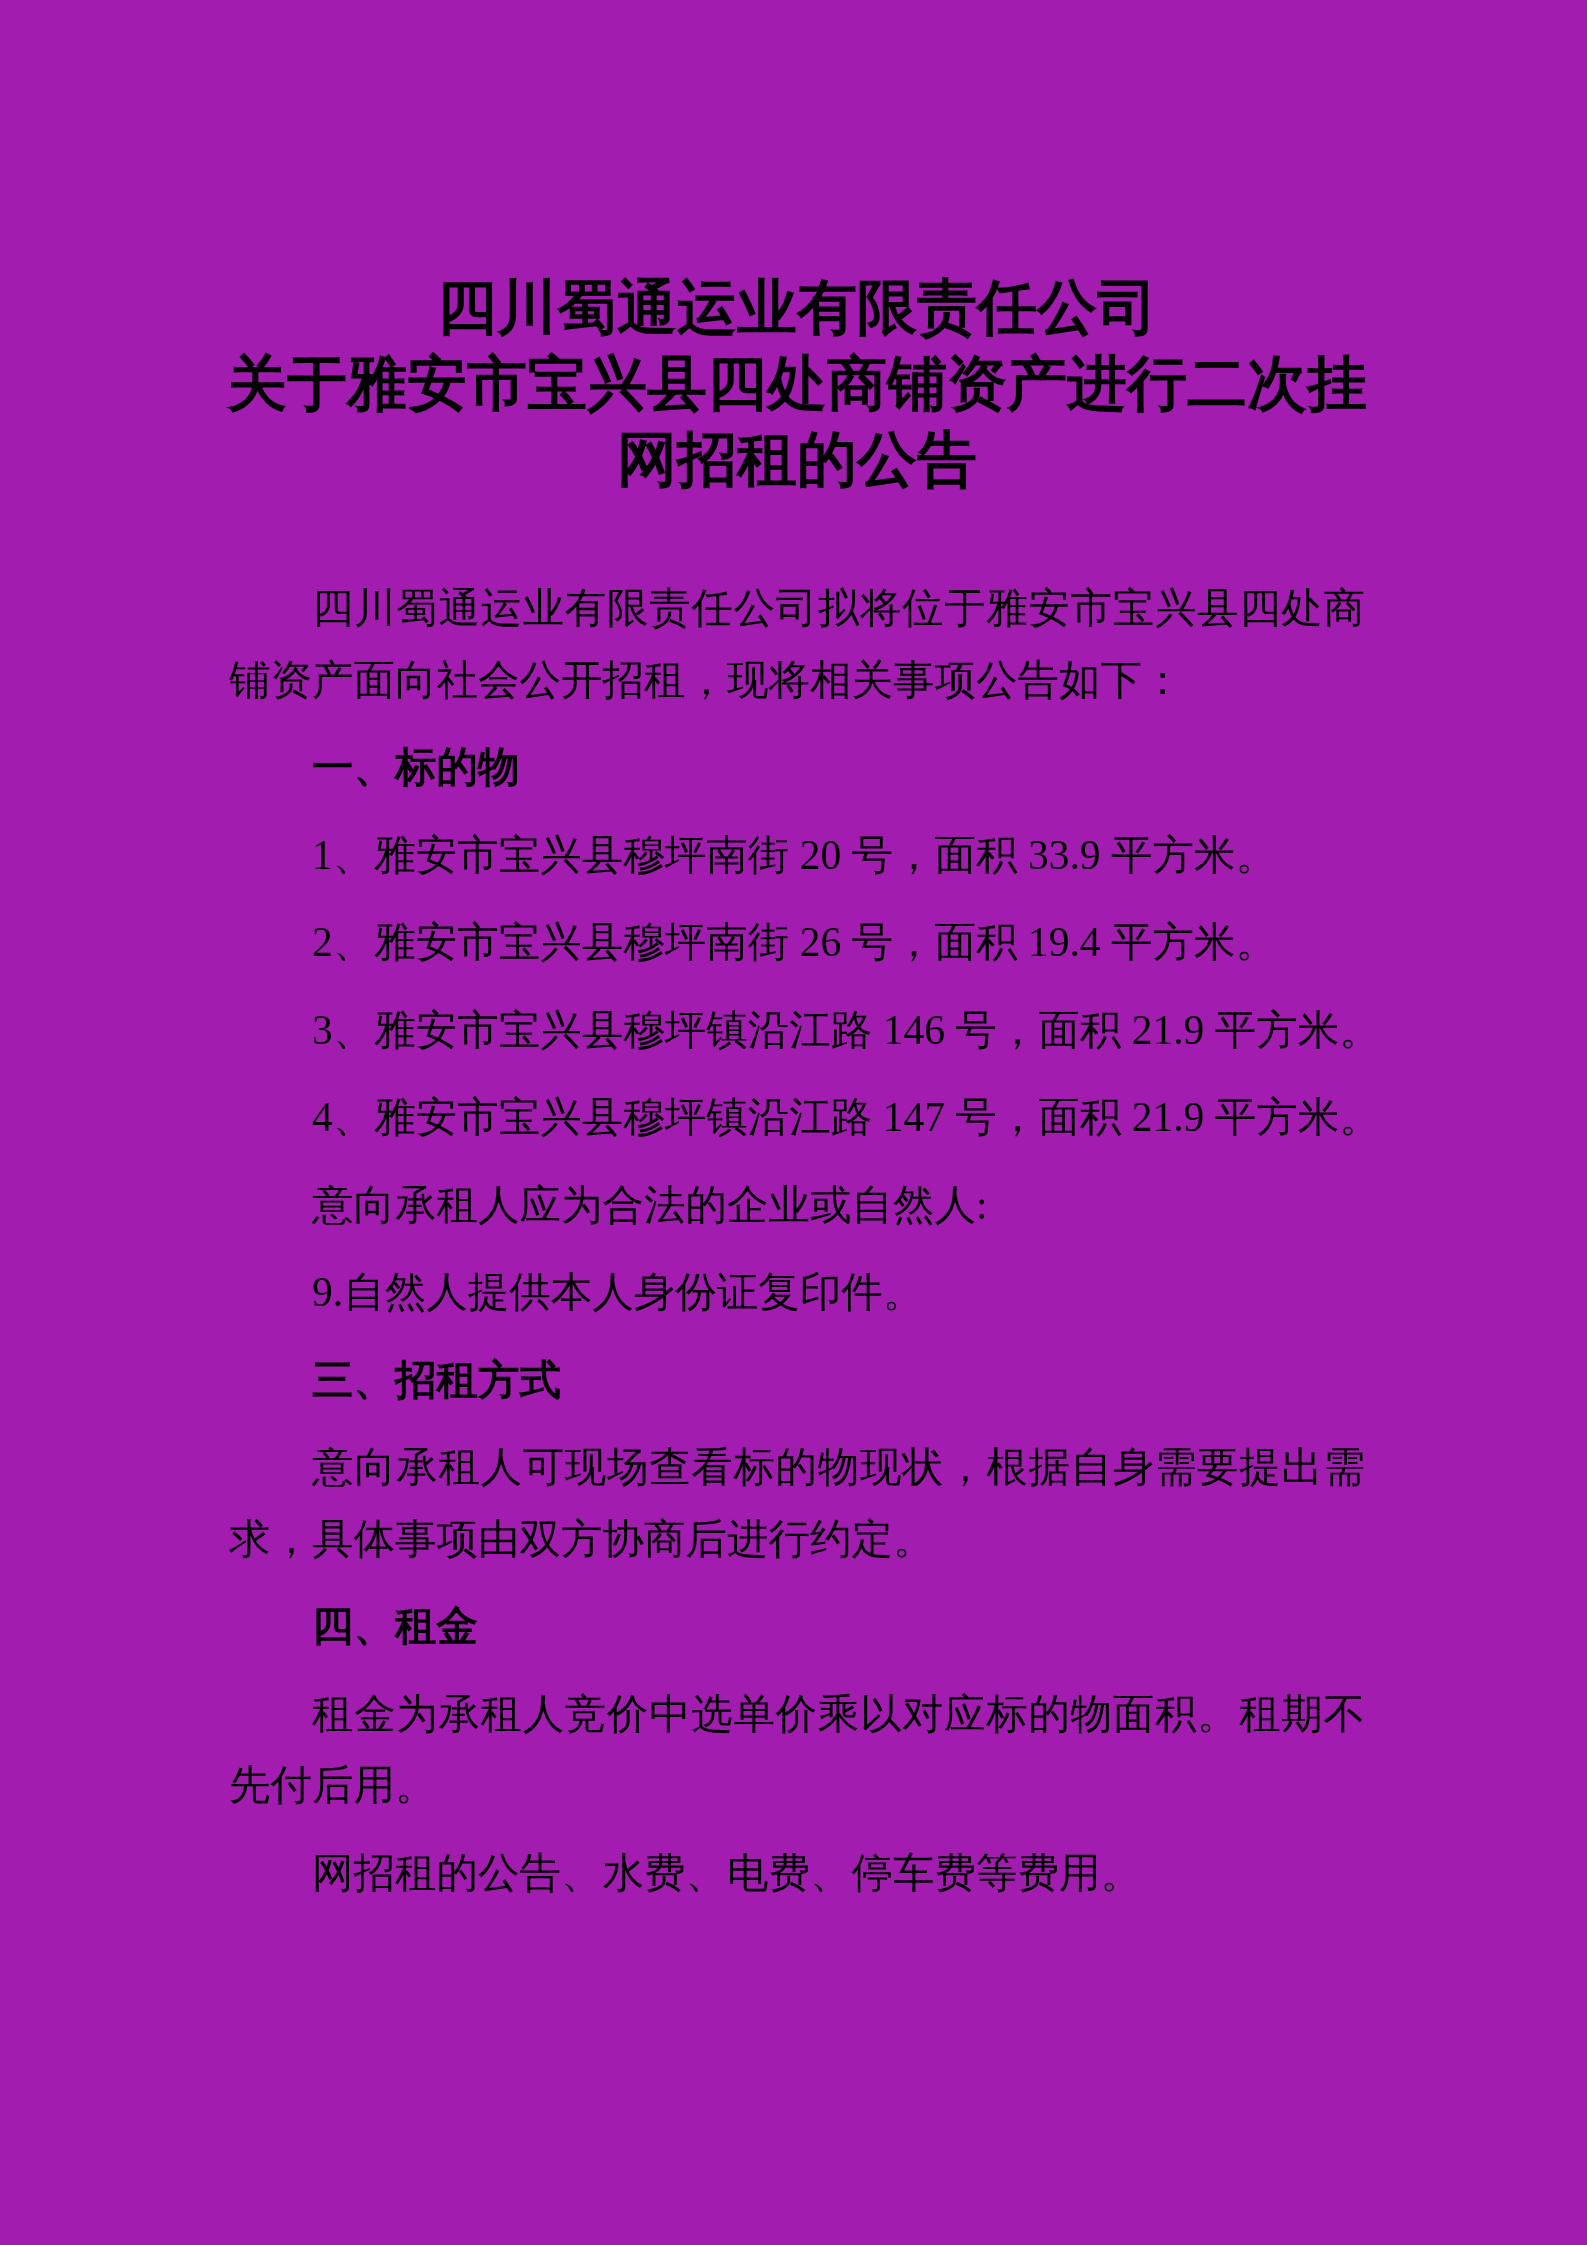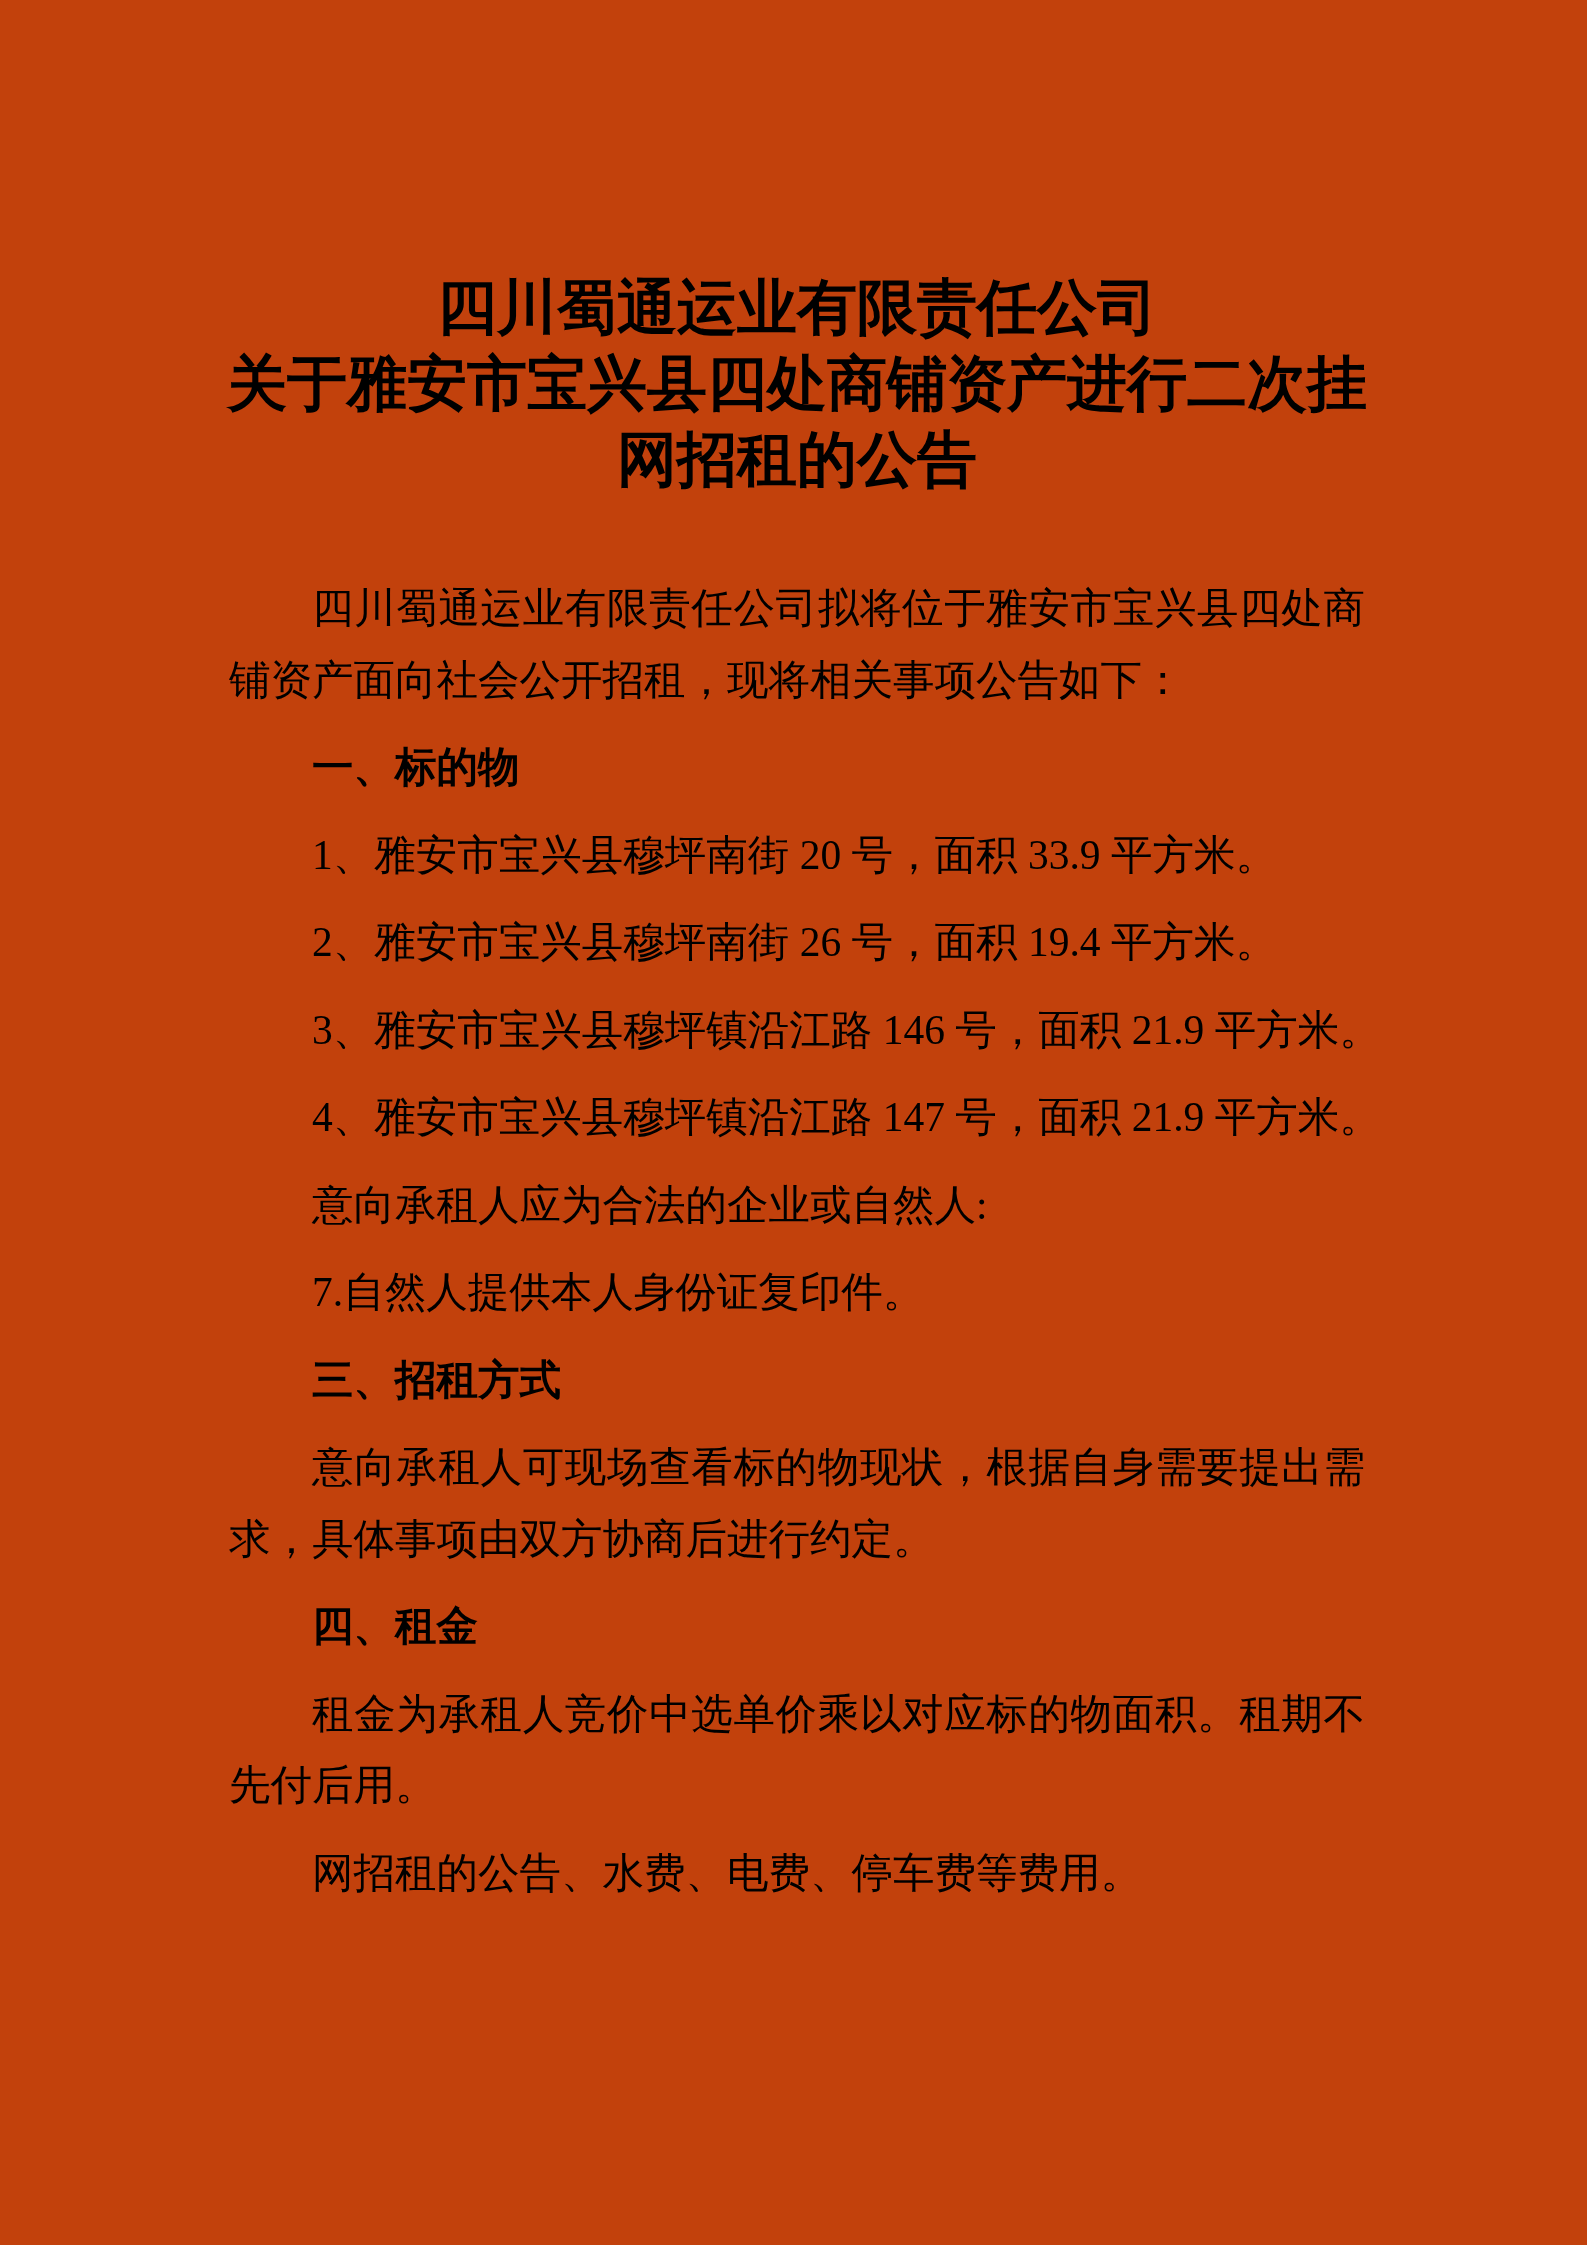--- a/index.html
+++ b/index.html
@@ -5,21 +5,21 @@
   html, body {
     margin: 0;
     padding: 0;
     background: #e8e8e8;
   }
   .page {
     position: relative;
     width: 1587px;
     height: 2245px;
     margin: 0 auto;
-    background: #c2410c;
+    background: #a21caf;
     color: #000000;
     overflow: hidden;
   }
   .content {
     position: absolute;
     left: 213px;
     top: 270px;
     width: 1168px;
   }
   .doc-title {
@@ -85,21 +85,21 @@
         <div class="para body">
           <div class="line indent">3、雅安市宝兴县穆坪镇沿江路 146 号，面积 21.9 平方米。</div>
         </div>
         <div class="para body">
           <div class="line indent">4、雅安市宝兴县穆坪镇沿江路 147 号，面积 21.9 平方米。</div>
         </div>
         <div class="para body">
           <div class="line indent">意向承租人应为合法的企业或自然人:</div>
         </div>
         <div class="para body">
-          <div class="line indent">7.自然人提供本人身份证复印件。</div>
+          <div class="line indent">9.自然人提供本人身份证复印件。</div>
         </div>
         <div class="para heading">
           <div class="line indent">三、招租方式</div>
         </div>
         <div class="para body">
           <div class="line indent fill">意向承租人可现场查看标的物现状，根据自身需要提出需</div>
           <div class="line">求，具体事项由双方协商后进行约定。</div>
         </div>
         <div class="para heading">
           <div class="line indent">四、租金</div>

